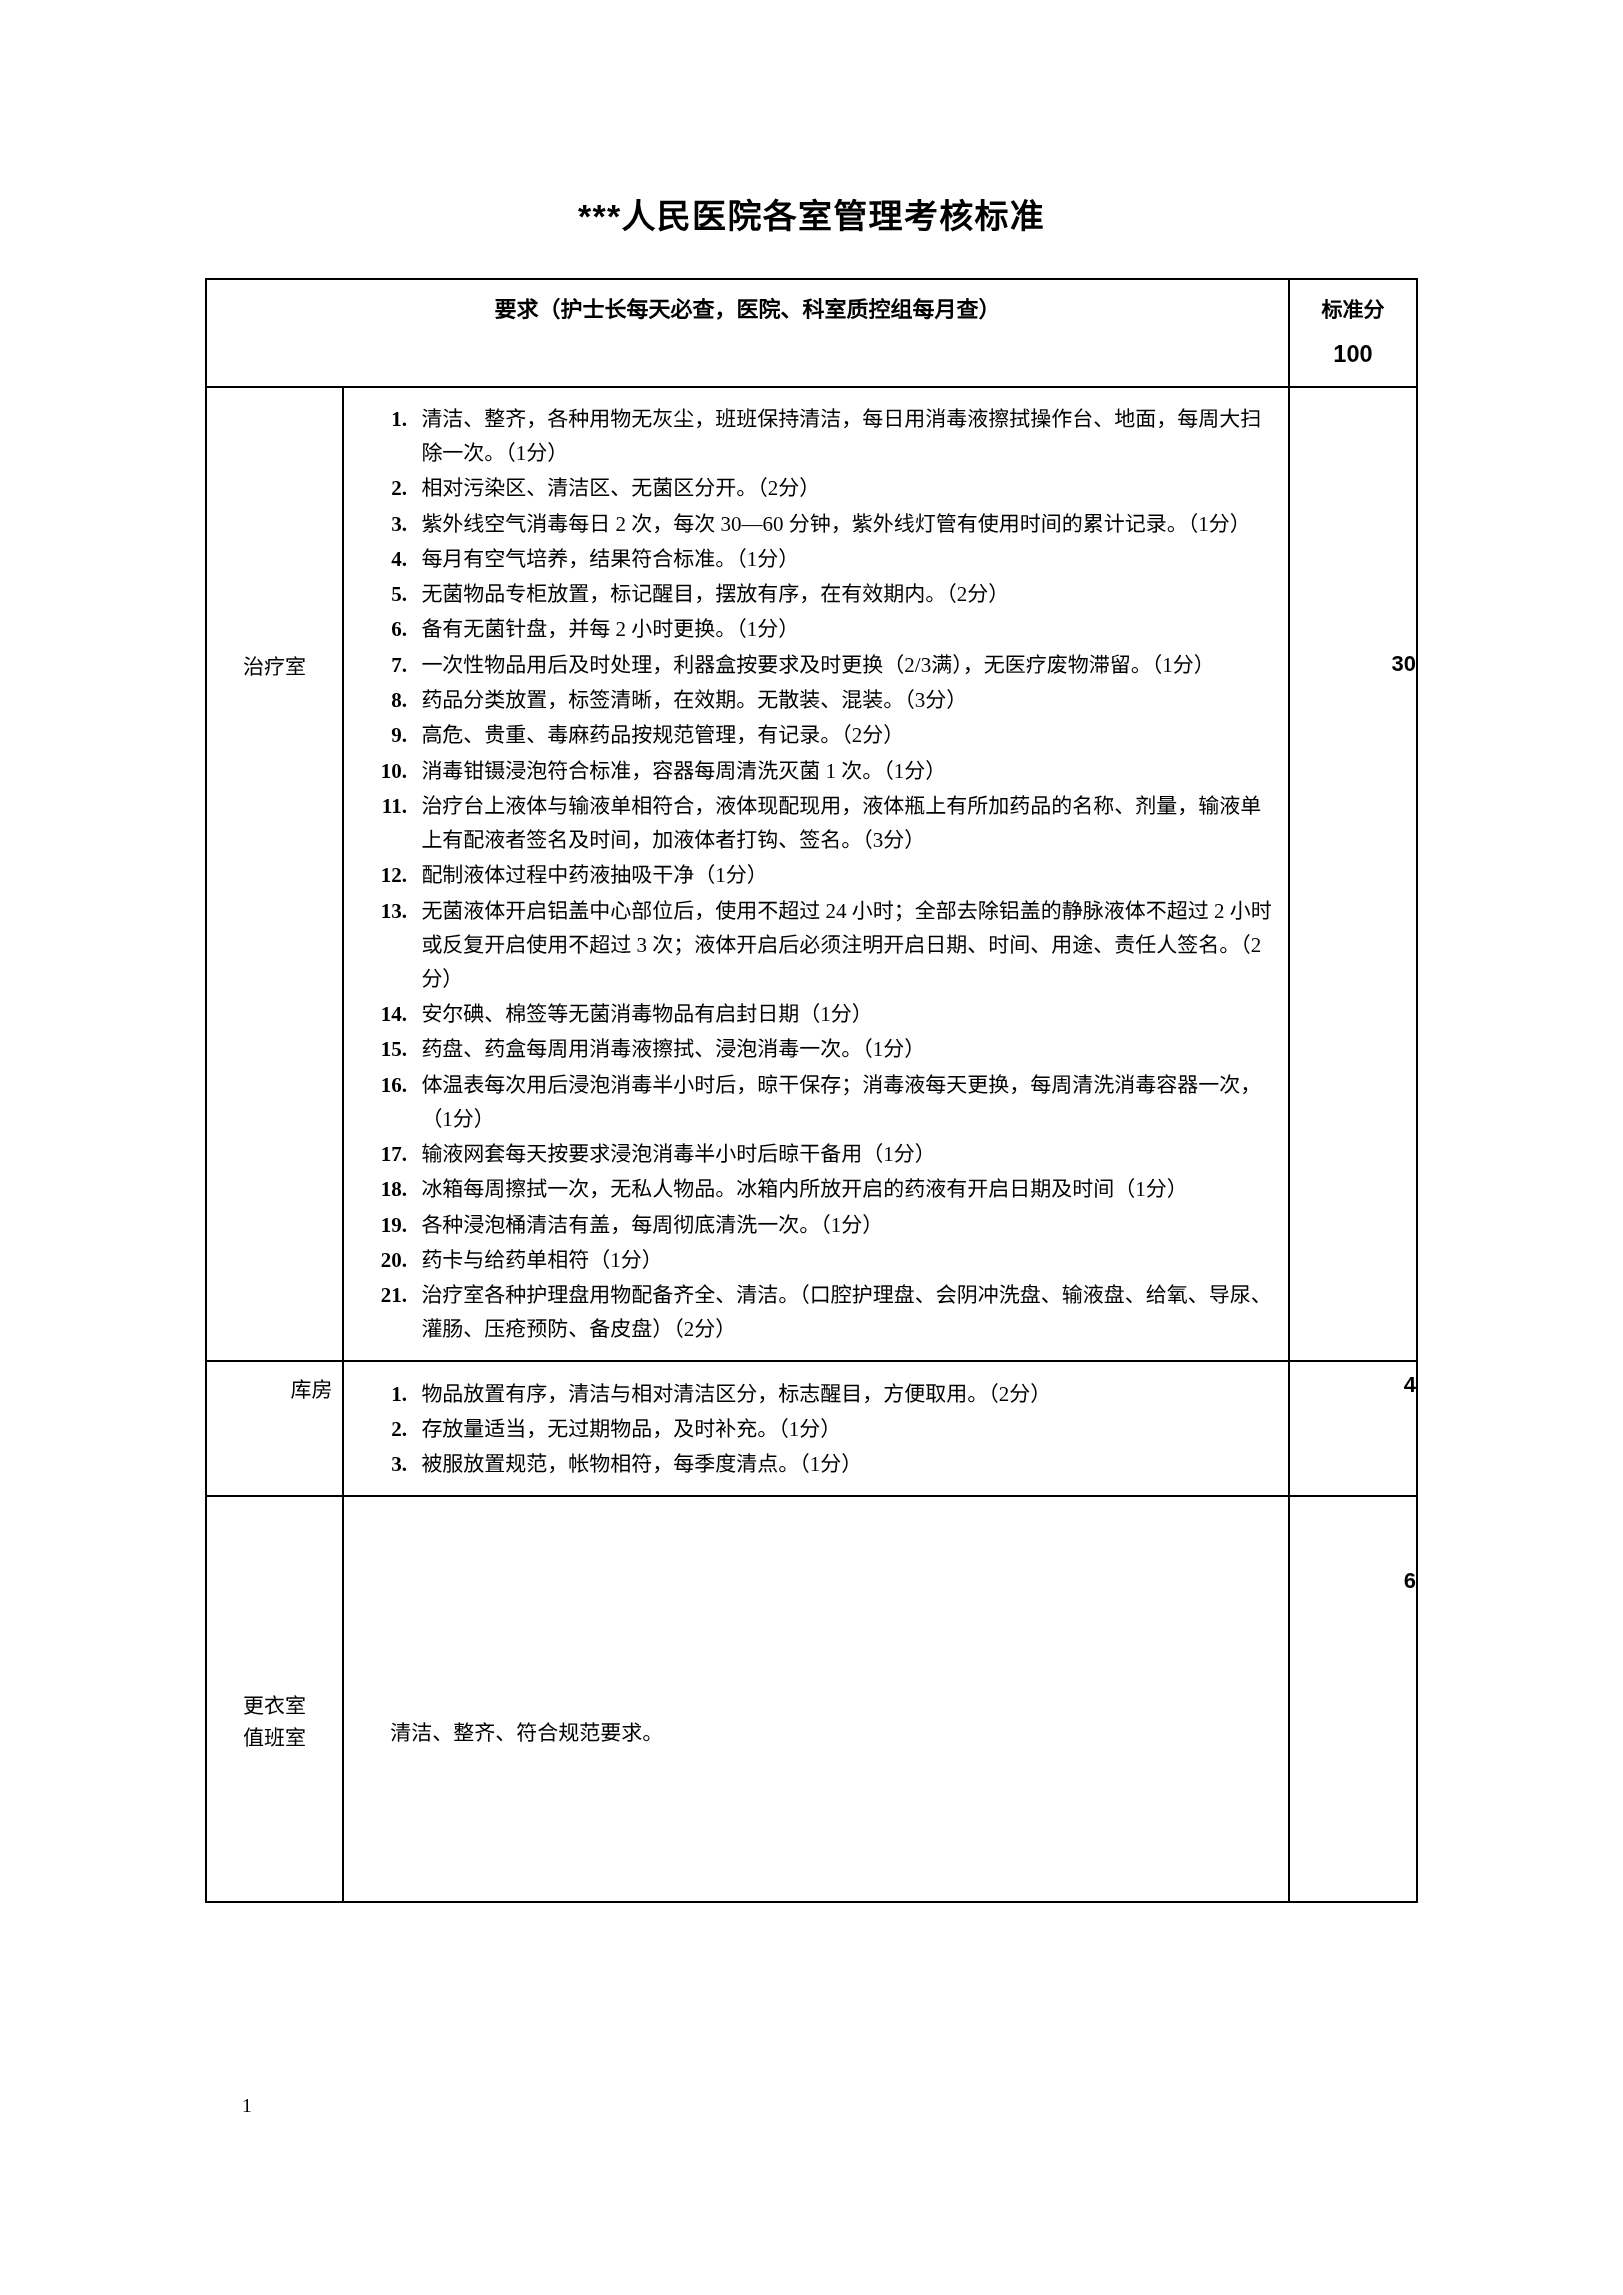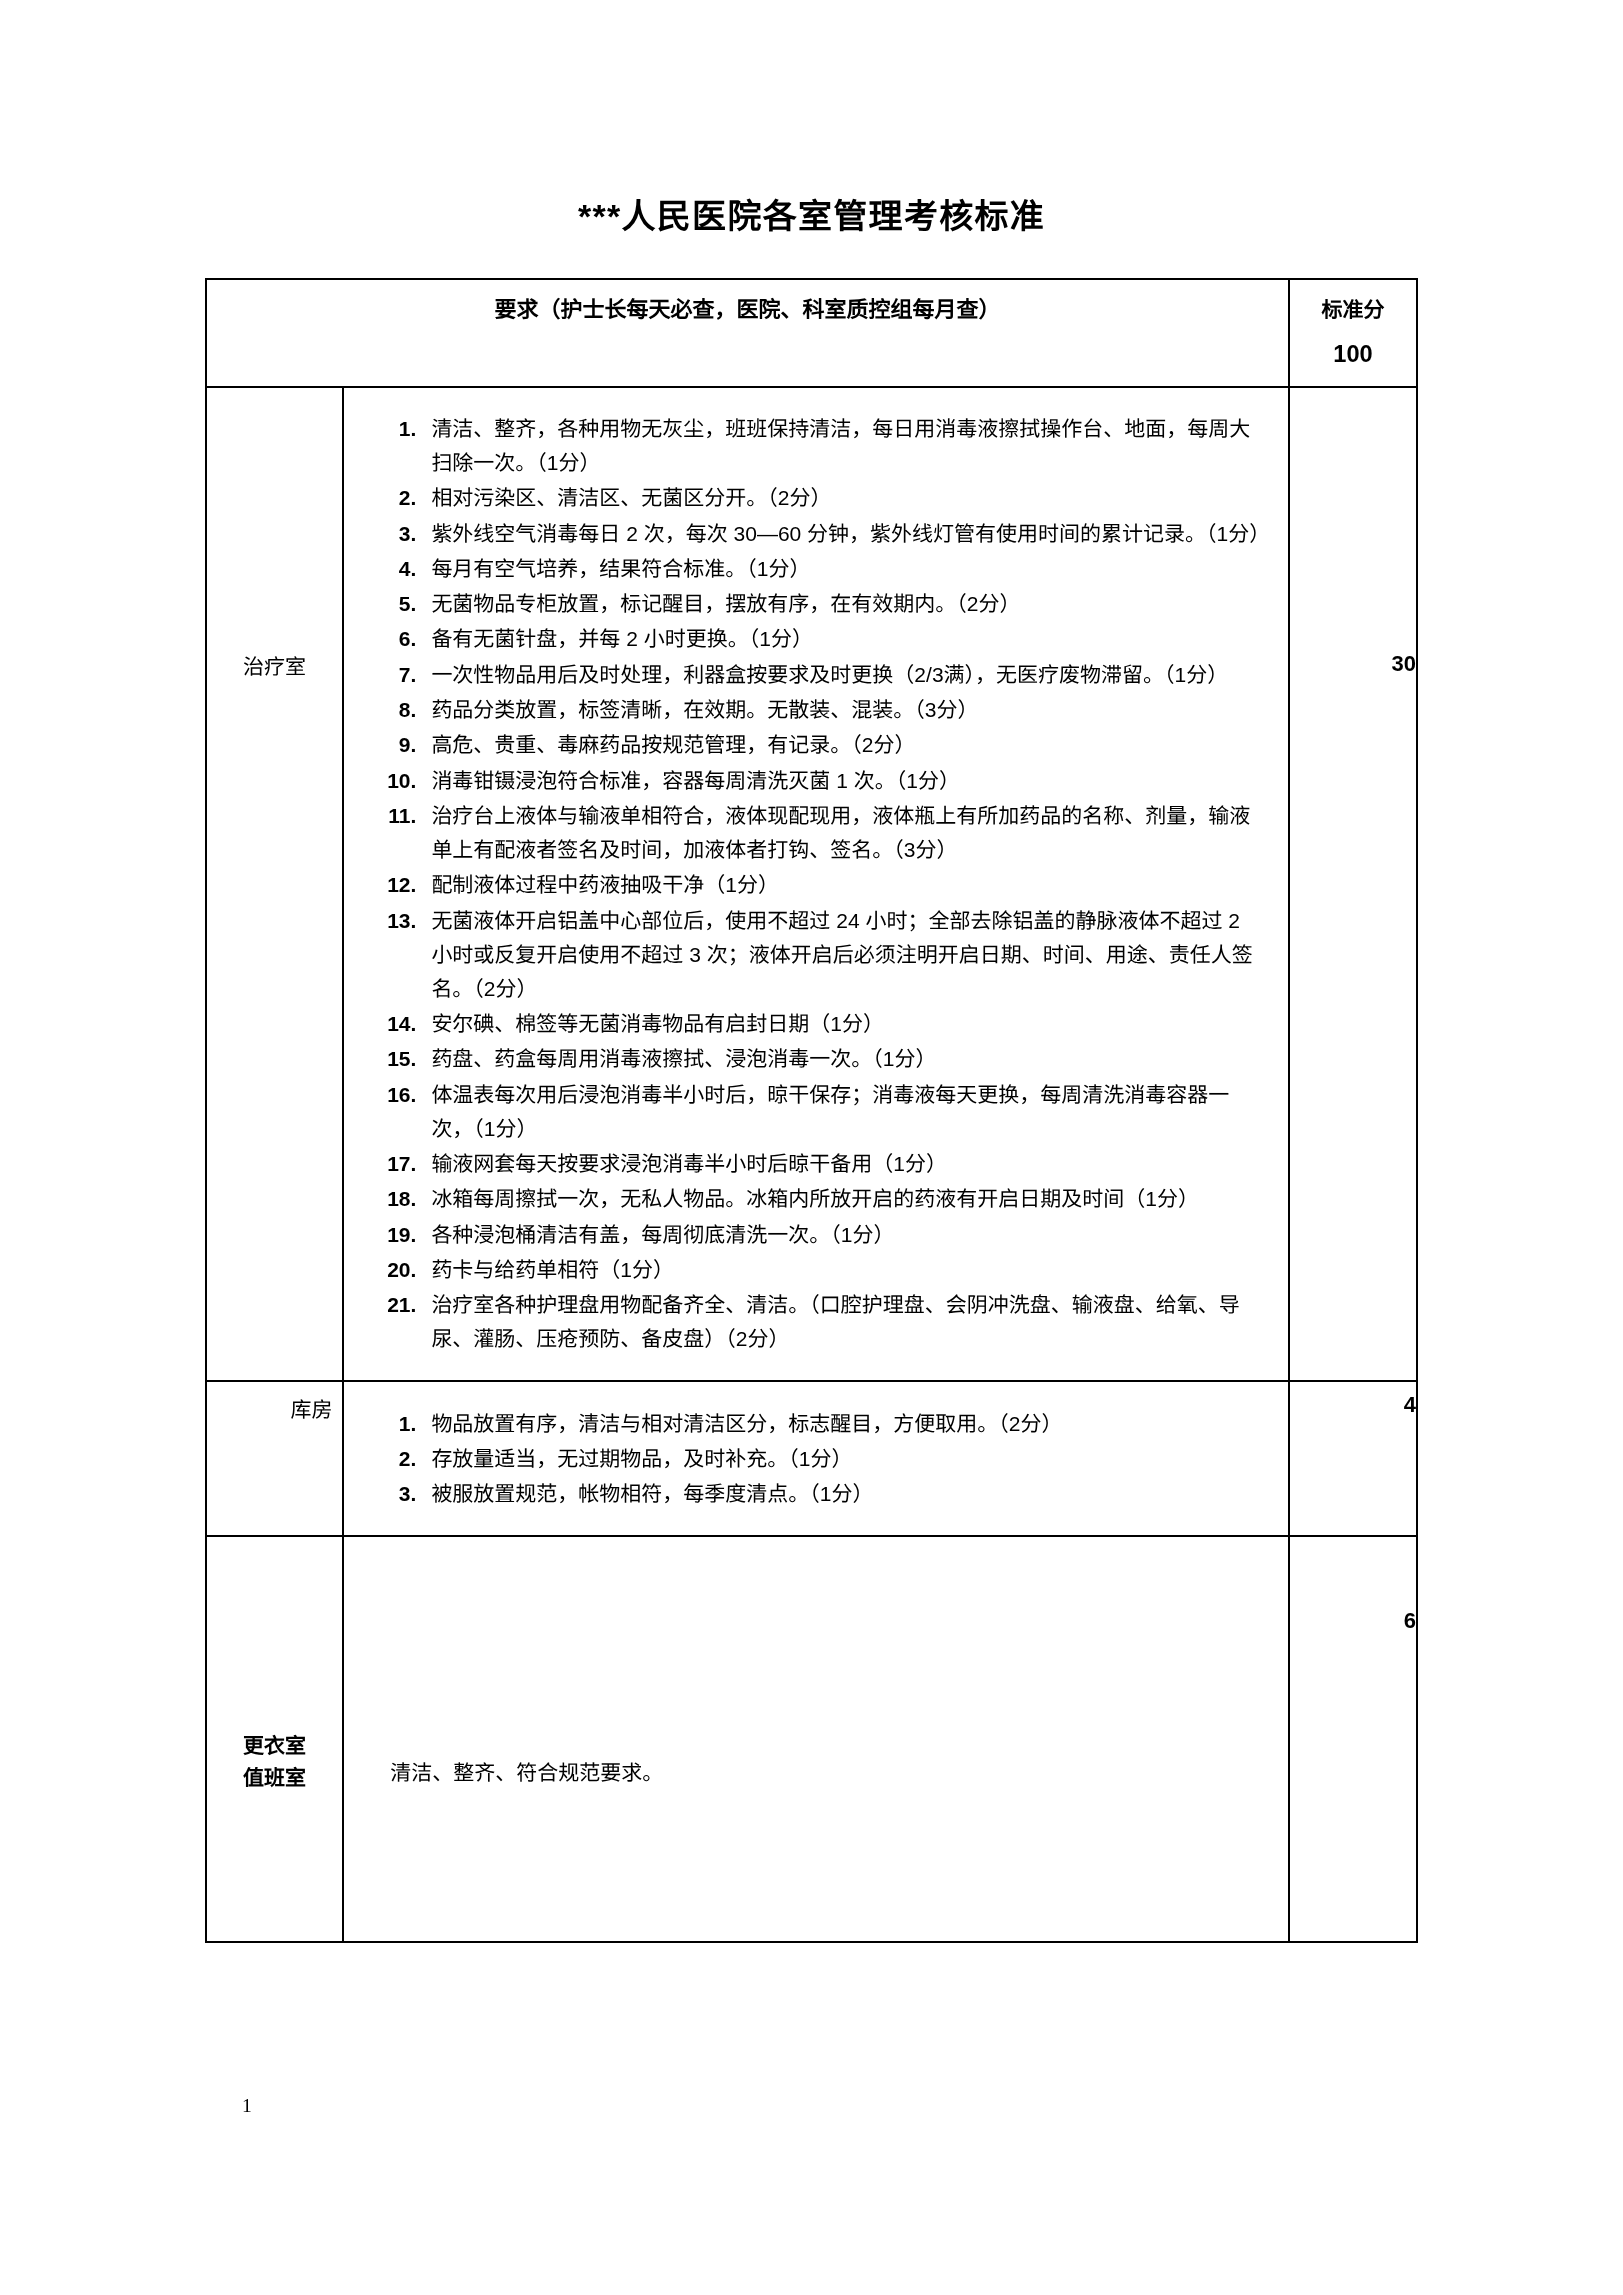--- a/index.html
+++ b/index.html
@@ -112,25 +112,25 @@
     left: 0;
     width: 100%;
     text-align: right;
   }
 
   
   .req-cell {
     padding: 9.2px 9.2px 9.2px 5.2px !important;
   }
   ol.req-list {
-    margin: 15px;
+    margin: 5px;
     padding: 0 0 0 58px;
     list-style-position: outside;
     list-style-type: decimal;
-    font-family: Liberation Sans, sans-serif;
+    font-family: Liberation Serif, serif;
     font-size: 21px;
     line-height: 1.62;
   }
   ol.req-list > li {
     margin: 0 0 1.3px 0;
     padding-left: 9.2px;
   }
   ol.req-list > li::marker {
     font-weight: bold;
   }
@@ -141,21 +141,21 @@
     padding-left: 41px;
   }
 
   
   .row-tall-treat .room-cell .room-inner { top: 263px; }
   .row-tall-treat .score-cell .score-inner { top: 263px; }
 
   .row-store .room-cell .room-inner { top: 11.8px; padding-left: 37px; }
   .row-store .score-cell .score-inner { top: 9.2px; }
 
-  .row-locker .room-cell .room-inner { top: 193px; font-weight: bold; }
+  .row-locker .room-cell .room-inner { top: 193px; }
   .row-locker .score-cell .score-inner { top: 71px; }
   .row-locker .req-cell { padding-top: 219px !important; }
 
   
   .page-number {
     position: absolute;
     left: 242px;
     top: 2095px;
     font-family: "Liberation Serif", "DejaVu Serif", serif;
     font-size: 19.6px;

